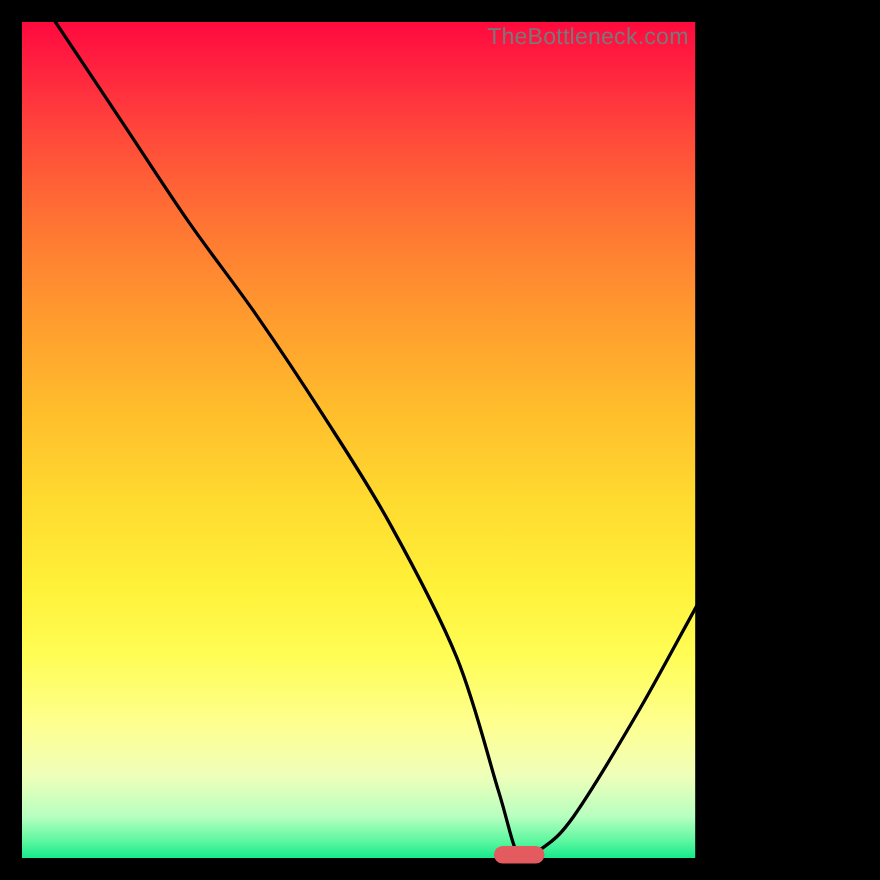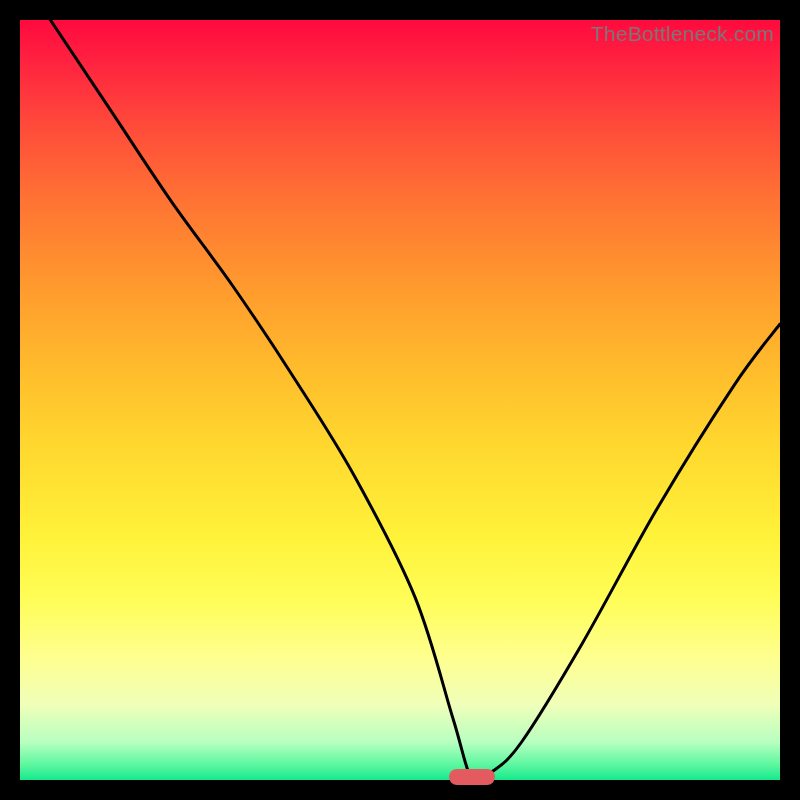--- a/index.html
+++ b/index.html
@@ -7,21 +7,21 @@
     padding: 0;
     width: 800px;
     height: 800px;
     background: #000000;
     overflow: hidden;
   }
   .frame {
     position: absolute;
     left: 20px;
     top: 20px;
-    width: 760px;
+    width: 612px;
     height: 760px;
     background: linear-gradient(to bottom,
       #ff0a3e 0%,
       #ff2040 5%,
       #ff4b3a 14%,
       #ff7433 24%,
       #ff9a2e 35%,
       #ffbc2c 46%,
       #ffda2f 57%,
       #fff23a 68%,

